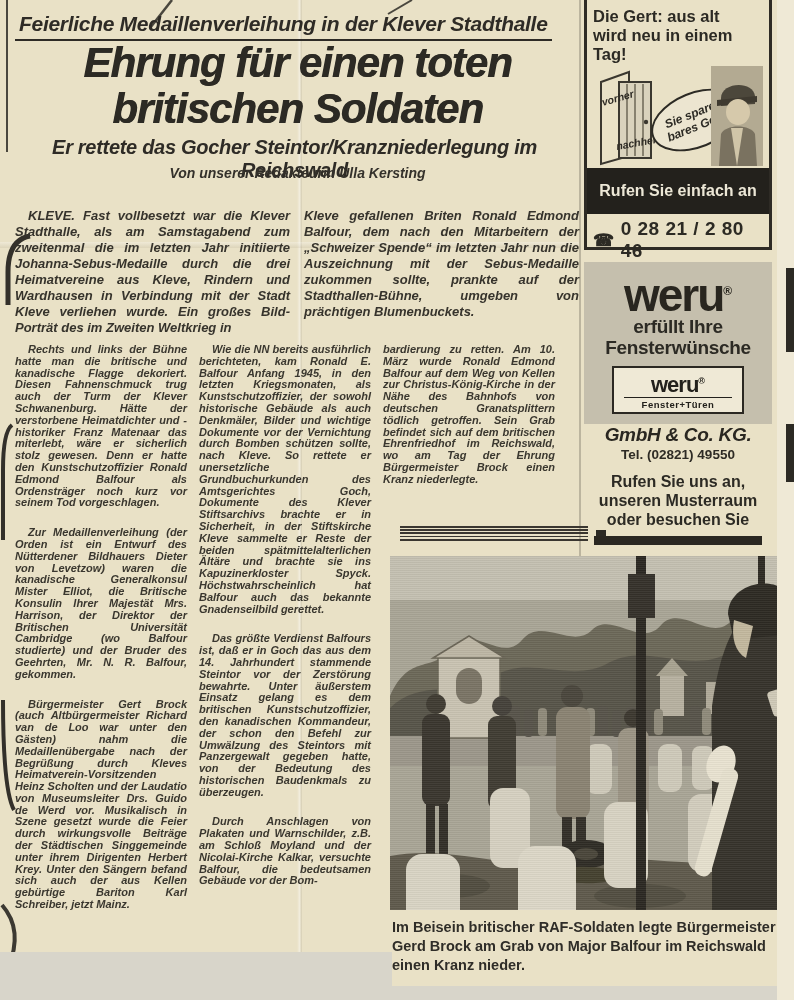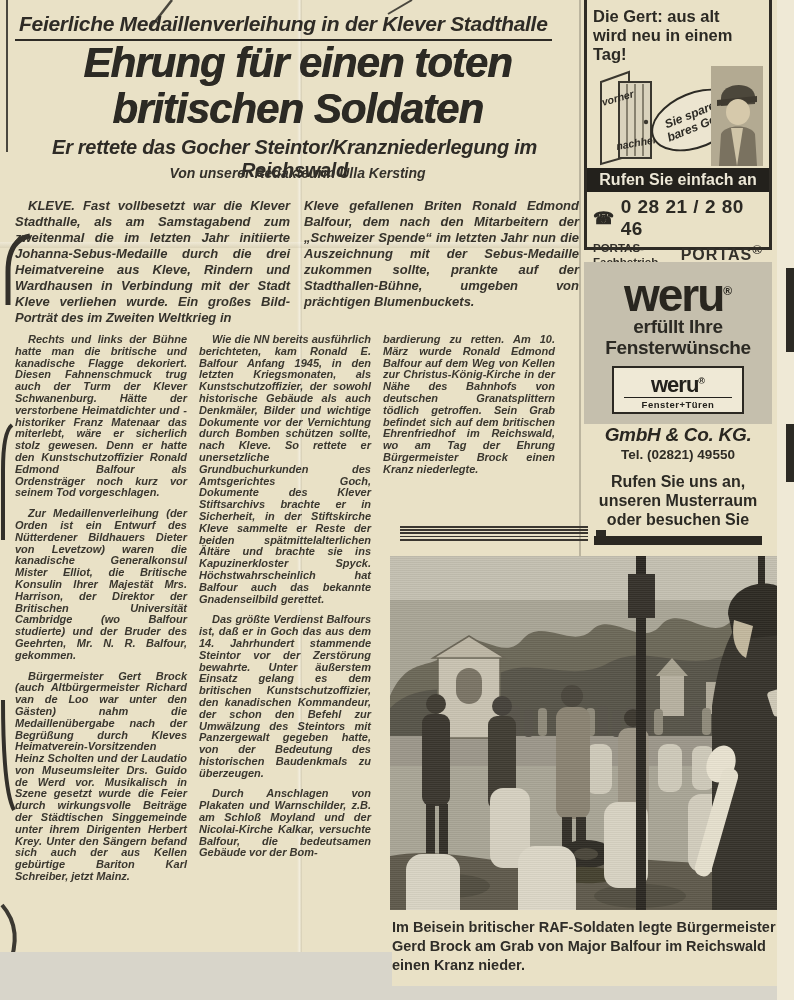--- a/index.html
+++ b/index.html
@@ -17,42 +17,42 @@
   
   .kicker-wrap{position:absolute;left:15px;top:12px;width:550px;text-align:left;}
   .kicker{display:inline-block;font-size:21px;font-weight:bold;font-style:italic;color:#2e2b26;border-bottom:2.5px solid #2e2b26;padding:0 4px 3px;letter-spacing:-0.3px;}
   .headline{position:absolute;left:25px;top:40px;width:545px;text-align:center;font-size:42px;line-height:46px;font-weight:bold;font-style:italic;color:#2c2a24;letter-spacing:-1px;text-shadow:0.7px 0 0 #2c2a24;}
   .subhead{position:absolute;left:12px;top:136px;width:565px;text-align:center;font-size:20px;font-weight:bold;font-style:italic;color:#2e2b26;letter-spacing:-0.3px;}
   .byline{position:absolute;left:25px;top:165px;width:545px;text-align:center;font-size:14px;font-weight:bold;font-style:italic;color:#34312b;}
 
   
   .intro-row{position:absolute;left:15px;top:190px;width:565px;display:flex;gap:14px;}
   .intro-col{width:275px;font-size:13px;line-height:16px;font-weight:bold;font-style:italic;color:#36332c;text-align:justify;}
-  .para{margin:8px 0 9px 0;text-indent:13px;}
+  .para{margin:18px 0 9px 0;text-indent:13px;}
   .para.no-indent{text-indent:0;}
 
   
   .body-row{position:absolute;left:15px;top:326px;width:552px;display:flex;gap:12px;}
   .body-col{width:172px;font-size:11px;line-height:11.8px;font-weight:bold;font-style:italic;color:#3a372f;text-align:justify;}
 
   
   .separator{position:absolute;left:400px;top:526px;width:188px;height:16px;background:repeating-linear-gradient(#3a3630 0 1.8px,rgba(0,0,0,0) 1.8px 3.2px);}
   .separator-square{position:absolute;left:596px;top:530px;width:10px;height:10px;background:#2c2a24;}
 
   
   .photo{position:absolute;left:390px;top:556px;width:400px;height:354px;background:#a9a596;overflow:hidden;}
   .photo-grain{position:absolute;inset:0;background:repeating-linear-gradient(0deg,rgba(255,255,255,.05) 0 1px,rgba(0,0,0,.04) 1px 2px);pointer-events:none;}
   .caption{position:absolute;left:392px;top:918px;width:396px;font-size:14.5px;line-height:19px;font-weight:bold;color:#2f2d28;}
 
   
   .ad-portas{position:absolute;left:584px;top:-4px;width:188px;height:254px;border:3px solid #2e2b25;background:#e9e1c6;box-sizing:border-box;padding:8px 6px 4px;}
   .ad-portas-headline{font-size:16.5px;line-height:19px;font-weight:bold;color:#2c2a24;}
   .ad-illustration{position:relative;height:100px;margin-top:2px;}
   .badge{position:absolute;left:56px;top:26px;width:90px;height:52px;border:2.5px solid #2c2a24;border-radius:50%;transform:rotate(-22deg);background:#ece5d0;display:flex;flex-direction:column;align-items:center;justify-content:center;font-size:12px;font-weight:bold;font-style:italic;color:#2c2a24;line-height:13px;}
-  .cta-bar{margin:2px -6px 0;background:#23211c;color:#ece7d6;font-size:16px;font-weight:bold;text-align:center;padding:3px 0;}
+  .cta-bar{margin:2px -6px 0;background:#23211c;color:#ece7d6;font-size:16px;font-weight:bold;text-align:center;padding:14px 0;}
   .phone-row{display:flex;align-items:center;justify-content:flex-start;gap:6px;font-size:19px;font-weight:bold;color:#2c2a24;padding:4px 0 2px;letter-spacing:0.5px;}
   .phone-icon{font-size:17px;}
   .addr-row{display:flex;justify-content:space-between;align-items:flex-start;}
   .addr-company,.addr-service{font-size:11.5px;font-weight:bold;color:#33302a;line-height:13.5px;}
   .addr-street,.addr-city{font-size:10.5px;color:#7a7567;line-height:12.5px;}
   .portas-logo{text-align:right;}
   .portas-logo-text{font-size:16px;font-weight:bold;letter-spacing:1px;color:#33302a;}
   .portas-door{position:relative;width:30px;height:28px;margin:2px 0 0 auto;}
   .portas-door .d1{position:absolute;left:0;top:4px;width:16px;height:24px;background:#23211c;border-radius:0 0 0 3px;}
   .portas-door .d2{position:absolute;left:3px;top:7px;width:9px;height:21px;background:#e9e1c6;}

